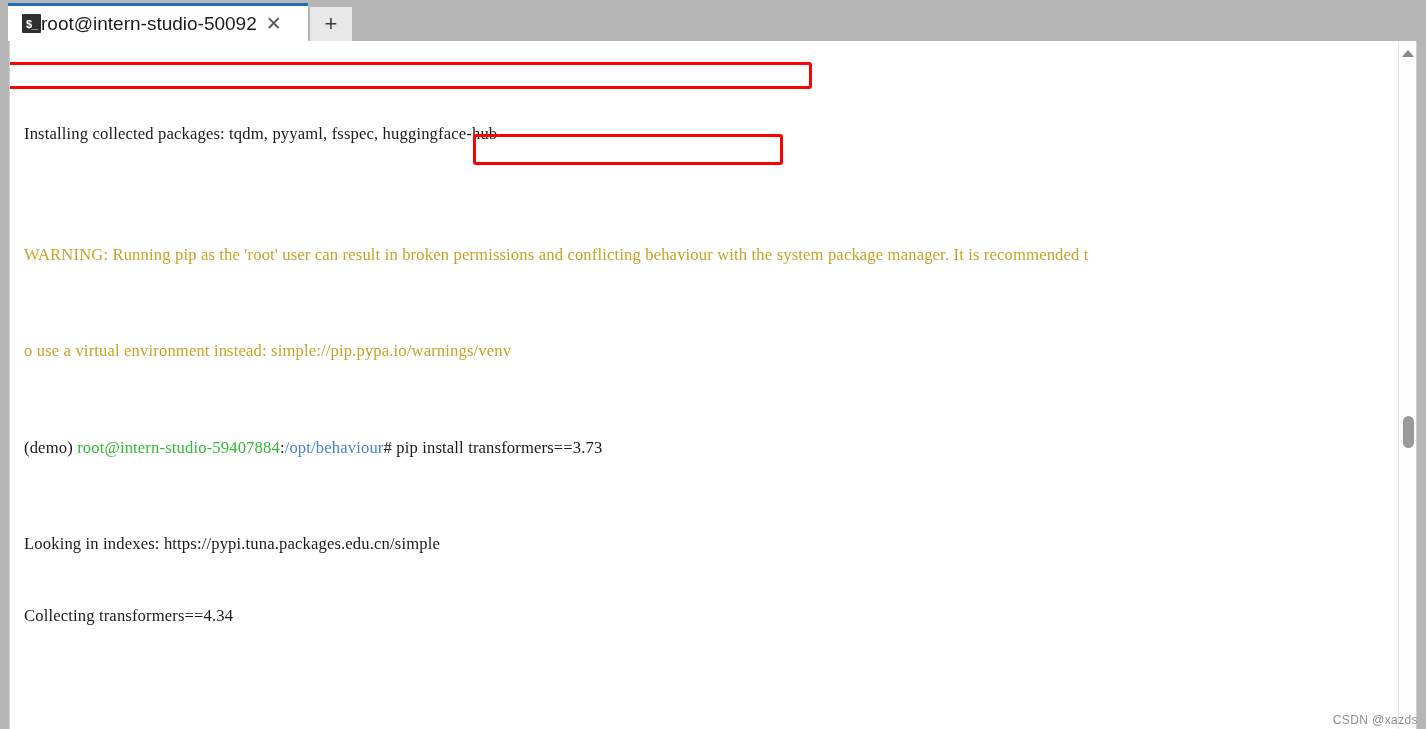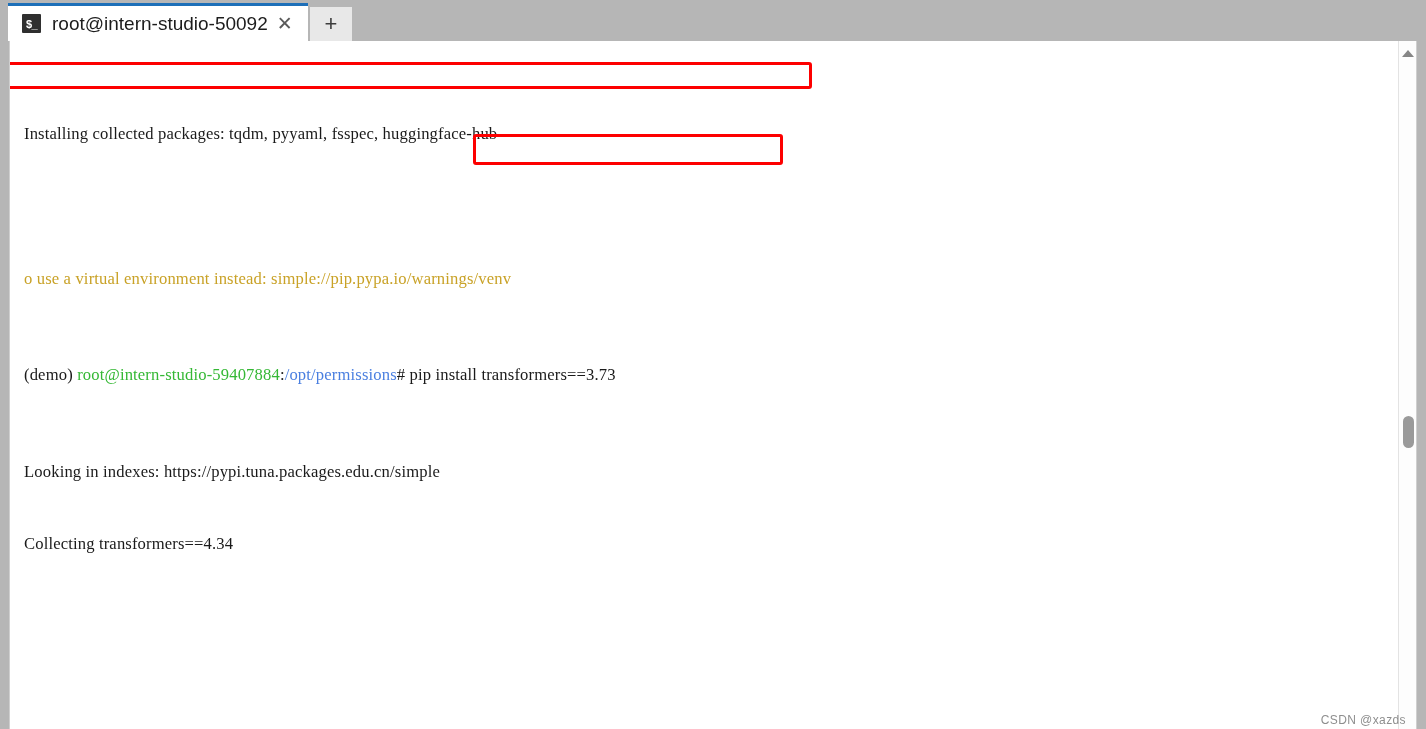--- a/index.html
+++ b/index.html
@@ -56,21 +56,20 @@
     align-items: center;
     justify-content: center;
     border-radius: 1px;
     flex: 0 0 auto;
     letter-spacing: -0.5px;
   }
   .tab-title {
     font-family: "Liberation Sans", sans-serif;
     font-size: 19px;
     color: #1c1c1c;
-    margin-left: 11px;
     white-space: nowrap;
   }
   .tab-close {
     font-family: "Liberation Sans", sans-serif;
     font-size: 19px;
     color: #5a5a5a;
     margin-left: 9px;
     cursor: pointer;
     line-height: 1;
   }
@@ -162,21 +161,21 @@
     left: 4px; width: 11px; height: 32px;
     top: 375px;
     background: #9a9a9a;
     border-radius: 6px;
     cursor: pointer;
   }
 
   
   .watermark {
     position: absolute;
-    right: 20px; bottom: 2px;
+    right: 8px; bottom: 2px;
     font-family: "Liberation Sans", sans-serif;
     font-size: 12px;
     color: #8e8e8e;
     letter-spacing: 0.4px;
   }
 </style>
 </head>
 <body>
 
 <div class="window">
@@ -191,24 +190,25 @@
   </div>
 
   <div class="term-outer">
     <div class="term-frame">
 
       <div class="term">
 
         <div class="ln"><span>Installing collected packages: tqdm, pyyaml, fsspec, huggingface-hub</span></div>
 
 
+        <div class="ln c-warn"><span>WARNING: Running pip as the 'root' user can result in broken permissions and conflicting behaviour with the system package manager. It is recommended t</span></div>
 
         <div class="ln c-warn"><span>o use a virtual environment instead: simple://pip.pypa.io/warnings/venv</span></div>
 
-        <div class="ln"><span class="c-white">(demo) </span><span class="c-green">root@intern-studio-59407884</span><span class="c-white">:</span><span class="c-blue">/opt/permissions</span><span class="c-white">#</span><span class="c-white"> pip install transformers==3.73</span></div>
+        <div class="ln"><span class="c-white">(demo) </span><span class="c-green">root@intern-studio-59407884</span><span class="c-white">:</span><span class="c-blue">/opt/behaviour</span><span class="c-white">#</span><span class="c-white"> pip install transformers==3.73</span></div>
 
         <div class="ln"><span>Looking in indexes: https://pypi.tuna.packages.edu.cn/simple</span></div>
         <div class="ln"><span>Collecting transformers==4.34</span></div>
         
         
 
         
 
         
         

